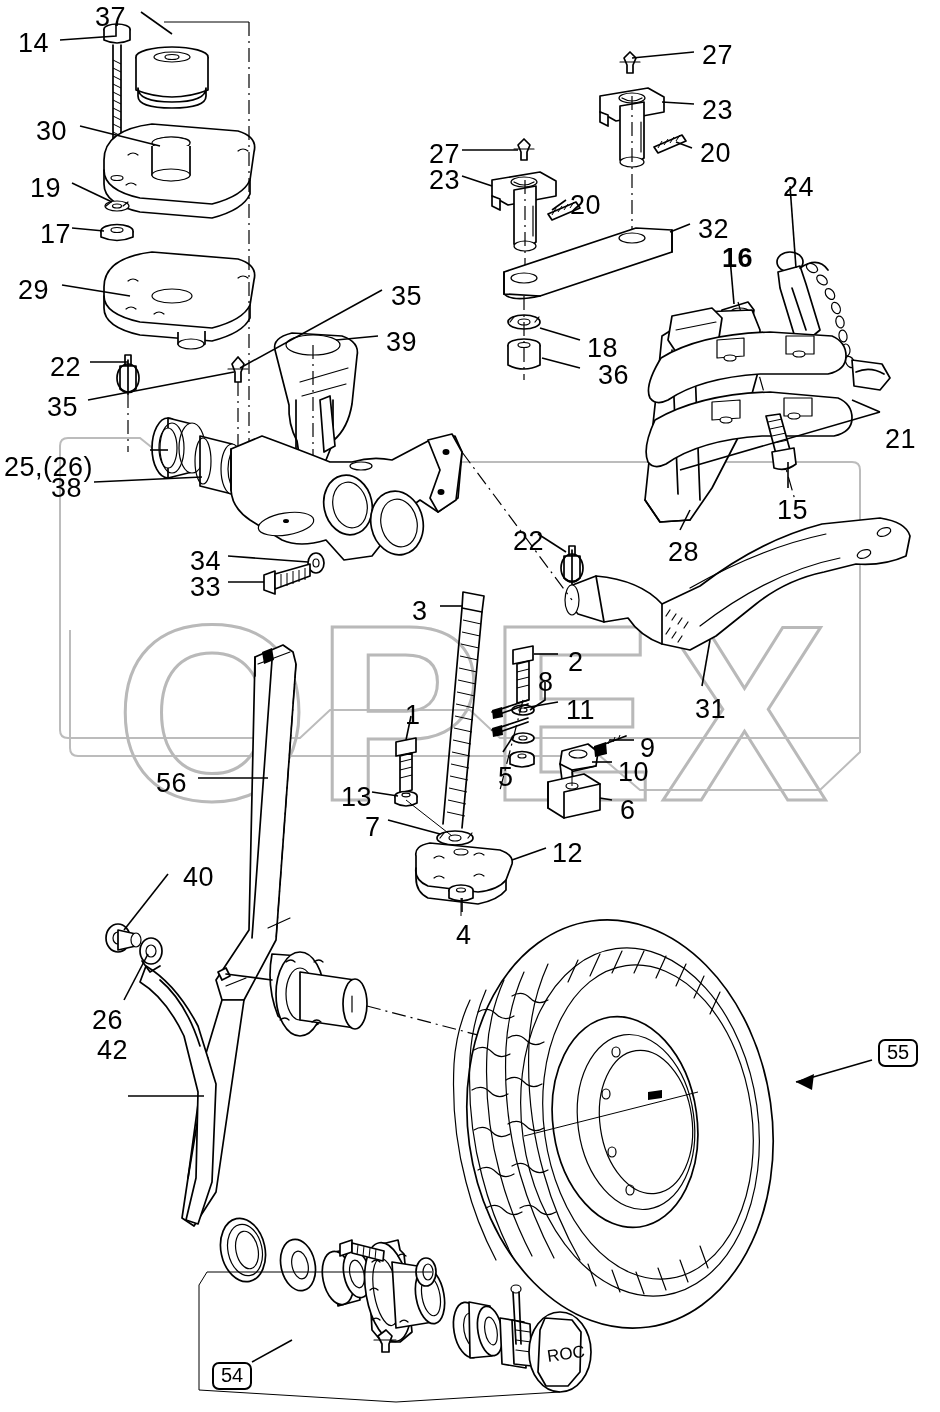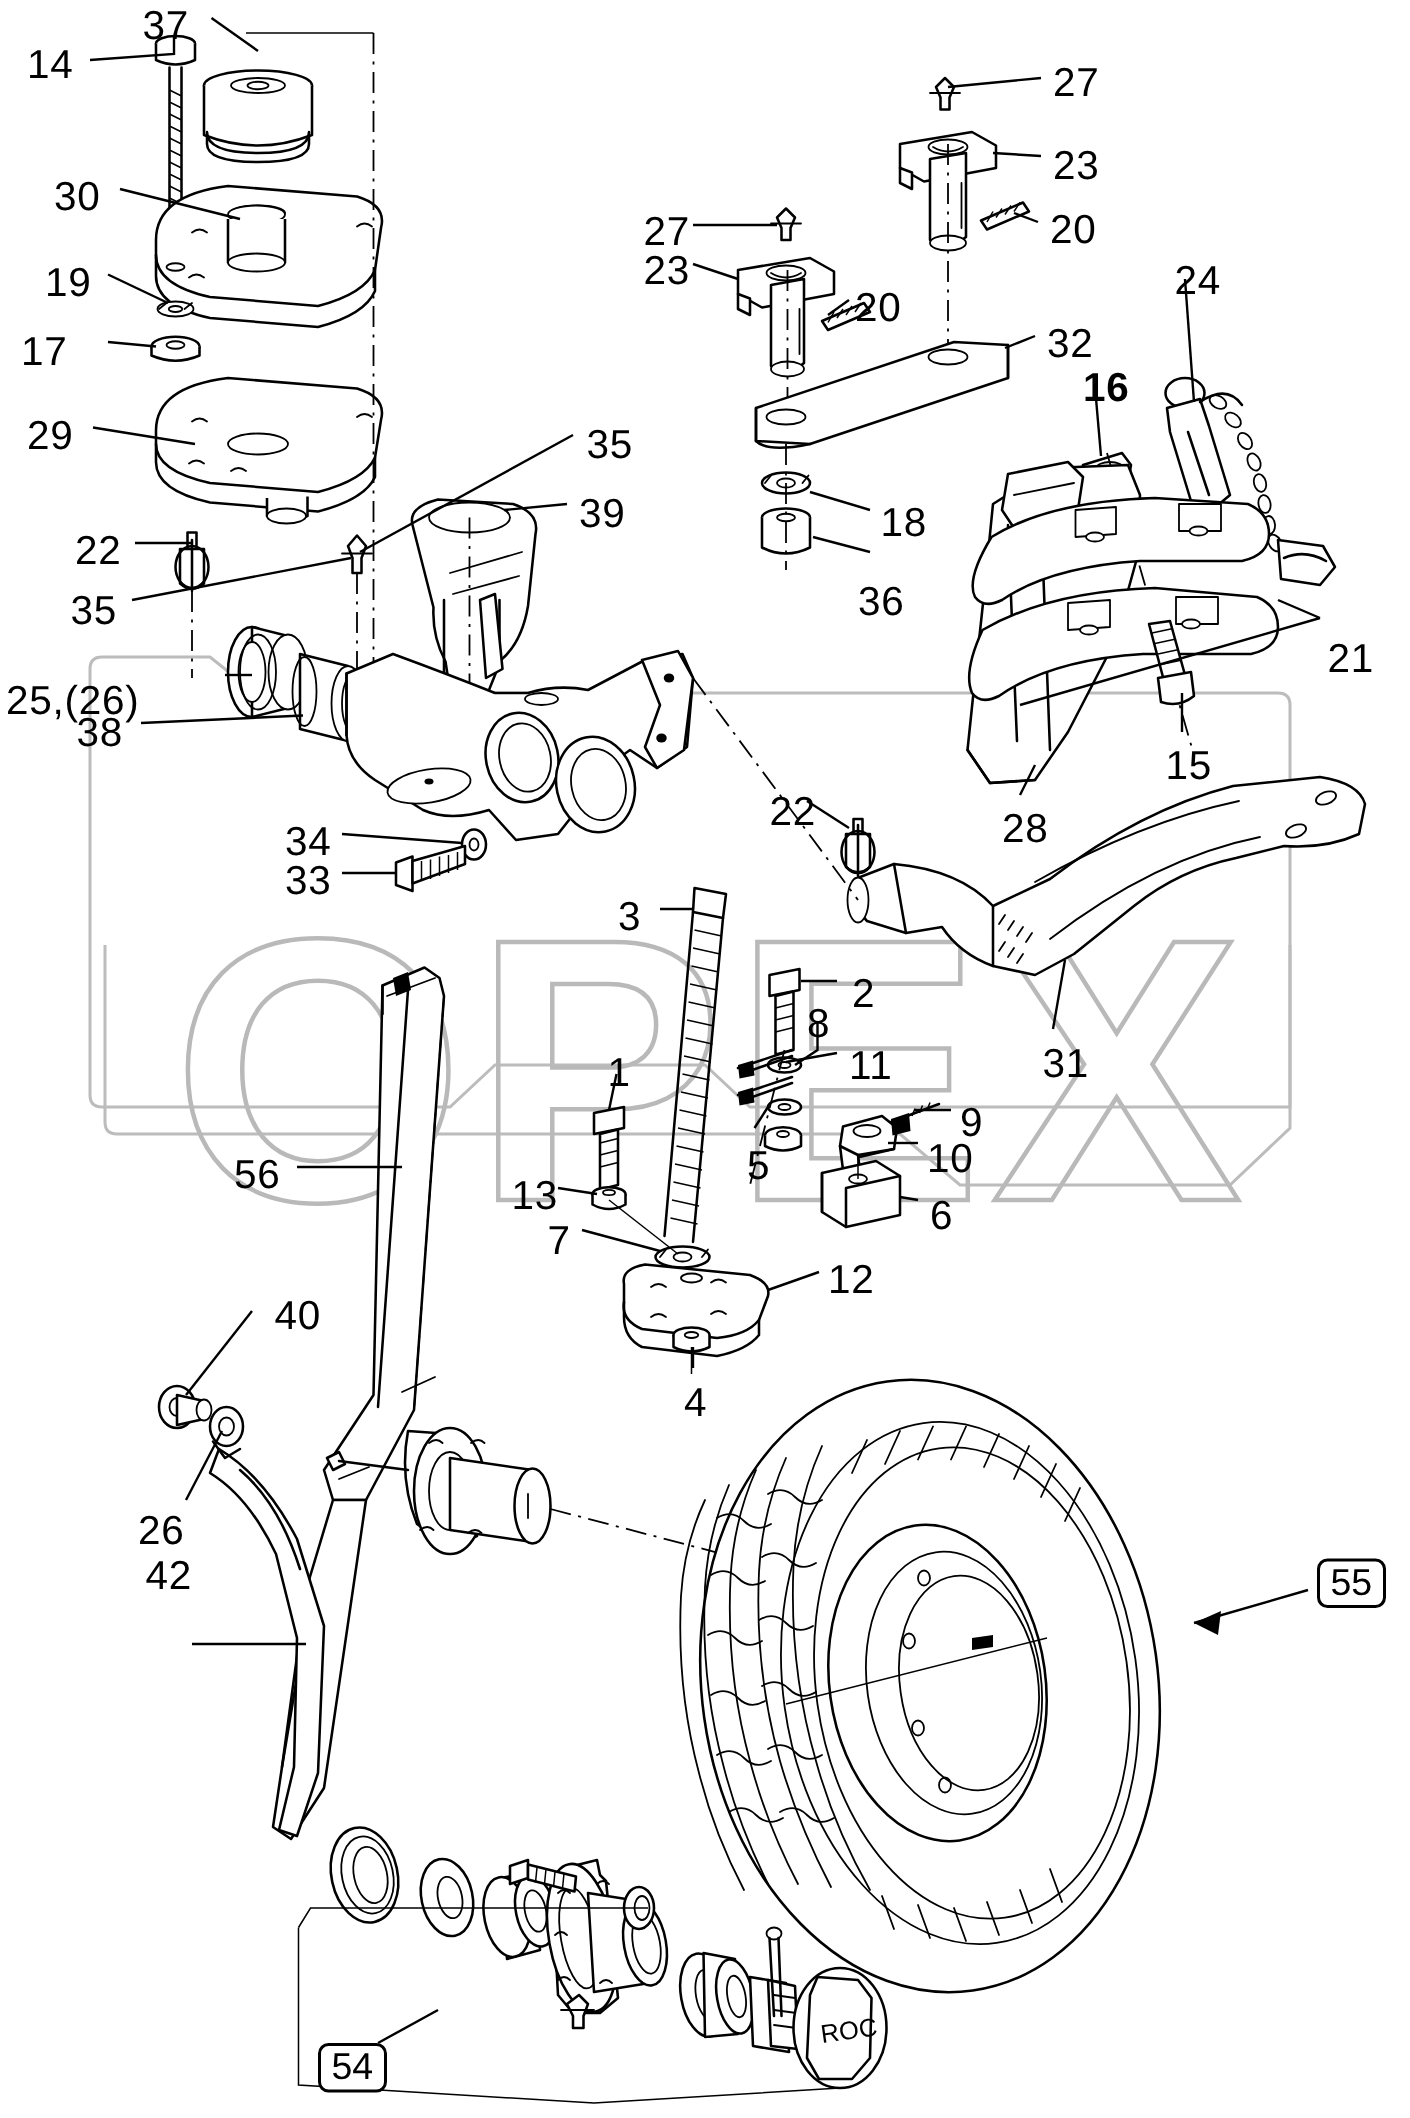--- a/index.html
+++ b/index.html
@@ -1,21 +1,21 @@
 <!DOCTYPE html>
 <html><head>
 <meta charset="utf-8">
 <title>Parts Diagram</title>
 <style>
   html,body{margin:0;padding:0;background:#fff;}
   body{font-family:"Liberation Sans",sans-serif;}
   #sheet{position:relative;width:940px;height:1412px;background:#ffffff;overflow:hidden;}
   #artboard{position:absolute;inset:0;}
   .cal{position:absolute;font-family:"Liberation Sans",sans-serif;font-size:27px;font-weight:400;color:#000;white-space:nowrap;letter-spacing:.5px;}
-  .boxlbl{position:absolute;border:2.5px solid #000;border-radius:7px;padding:1px 7px 2px 7px;font-family:"Liberation Sans",sans-serif;font-size:25px;line-height:1.05;color:#000;background:#fff;white-space:nowrap;}
+  .boxlbl{position:absolute;border:2.5px solid #000;border-radius:7px;padding:1px 7px 2px 7px;font-family:"Liberation Sans",sans-serif;font-size:20px;line-height:1.05;color:#000;background:#fff;white-space:nowrap;}
   svg{display:block;}
   .wm{position:absolute;left:0;top:0;}
 </style>
 </head>
 <body>
 
 <div id="sheet">
 
   <svg class="wm" width="940" height="1412" viewBox="0 0 940 1412">
     <g stroke="#bcbcbc" stroke-width="2" fill="none">
@@ -651,21 +651,21 @@
       <path d="M538 534 L566 552"></path>
       <path d="M702 686 L710 640"></path>
     </g>
   </svg>
 
   <div id="callout-layer">
       <div class="cal" style="left: 18px; top: 28px;">14</div>
       <div class="cal" style="left: 95px; top: 2px;">37</div>
       <div class="cal" style="left: 36px; top: 116px;">30</div>
       <div class="cal" style="left: 30px; top: 173px;">19</div>
-      <div class="cal" style="left: 14px; top: 219px; text-align: center;">17</div>
+      <div class="cal" style="left: 40px; top: 219px; text-align: center;">17</div>
       <div class="cal" style="left: 18px; top: 275px;">29</div>
       <div class="cal" style="left: 50px; top: 352px;">22</div>
       <div class="cal" style="left: 47px; top: 392px;">35</div>
       <div class="cal" style="left: 4px; top: 440px; margin-top: 12px;">25,(26)</div>
       <div class="cal" style="left: 51px; top: 473px;">38</div>
       <div class="cal" style="left: 190px; top: 546px;">34</div>
       <div class="cal" style="left: 190px; top: 572px;">33</div>
       <div class="cal" style="left: 156px; top: 768px;">56</div>
       <div class="cal" style="left: 147px; top: 862px; margin-left: 36px;">40</div>
       <div class="cal" style="left: 92px; top: 1005px;">26</div>
@@ -686,21 +686,21 @@
       <div class="cal" style="left: 391px; top: 281px;">35</div>
       <div class="cal" style="left: 386px; top: 327px;">39</div>
       <div class="cal" style="left: 429px; top: 139px;">27</div>
       <div class="cal" style="left: 429px; top: 165px;">23</div>
       <div class="cal" style="left: 570px; top: 190px;">20</div>
       <div class="cal" style="left: 702px; top: 40px;">27</div>
       <div class="cal" style="left: 702px; top: 95px;">23</div>
       <div class="cal" style="left: 700px; top: 138px;">20</div>
       <div class="cal" style="left: 698px; top: 214px;">32</div>
       <div class="cal" style="left: 587px; top: 333px;">18</div>
-      <div class="cal" style="left: 572px; top: 360px; margin-top: 26px;">36</div>
+      <div class="cal" style="left: 598px; top: 360px;">36</div>
       <div class="cal" style="left: 722px; top: 243px; font-weight: bold;">16</div>
       <div class="cal" style="left: 783px; top: 172px;">24</div>
       <div class="cal" style="left: 885px; top: 424px;">21</div>
       <div class="cal" style="left: 777px; top: 495px;">15</div>
       <div class="cal" style="left: 668px; top: 537px; text-align: center;">28</div>
       <div class="cal" style="left: 513px; top: 526px;">22</div>
       <div class="cal" style="left: 695px; top: 694px;">31</div>
     </div>
   <div id="boxlabel-layer">
       <div class="boxlbl" style="left: 878px; top: 1039px;">55</div>

